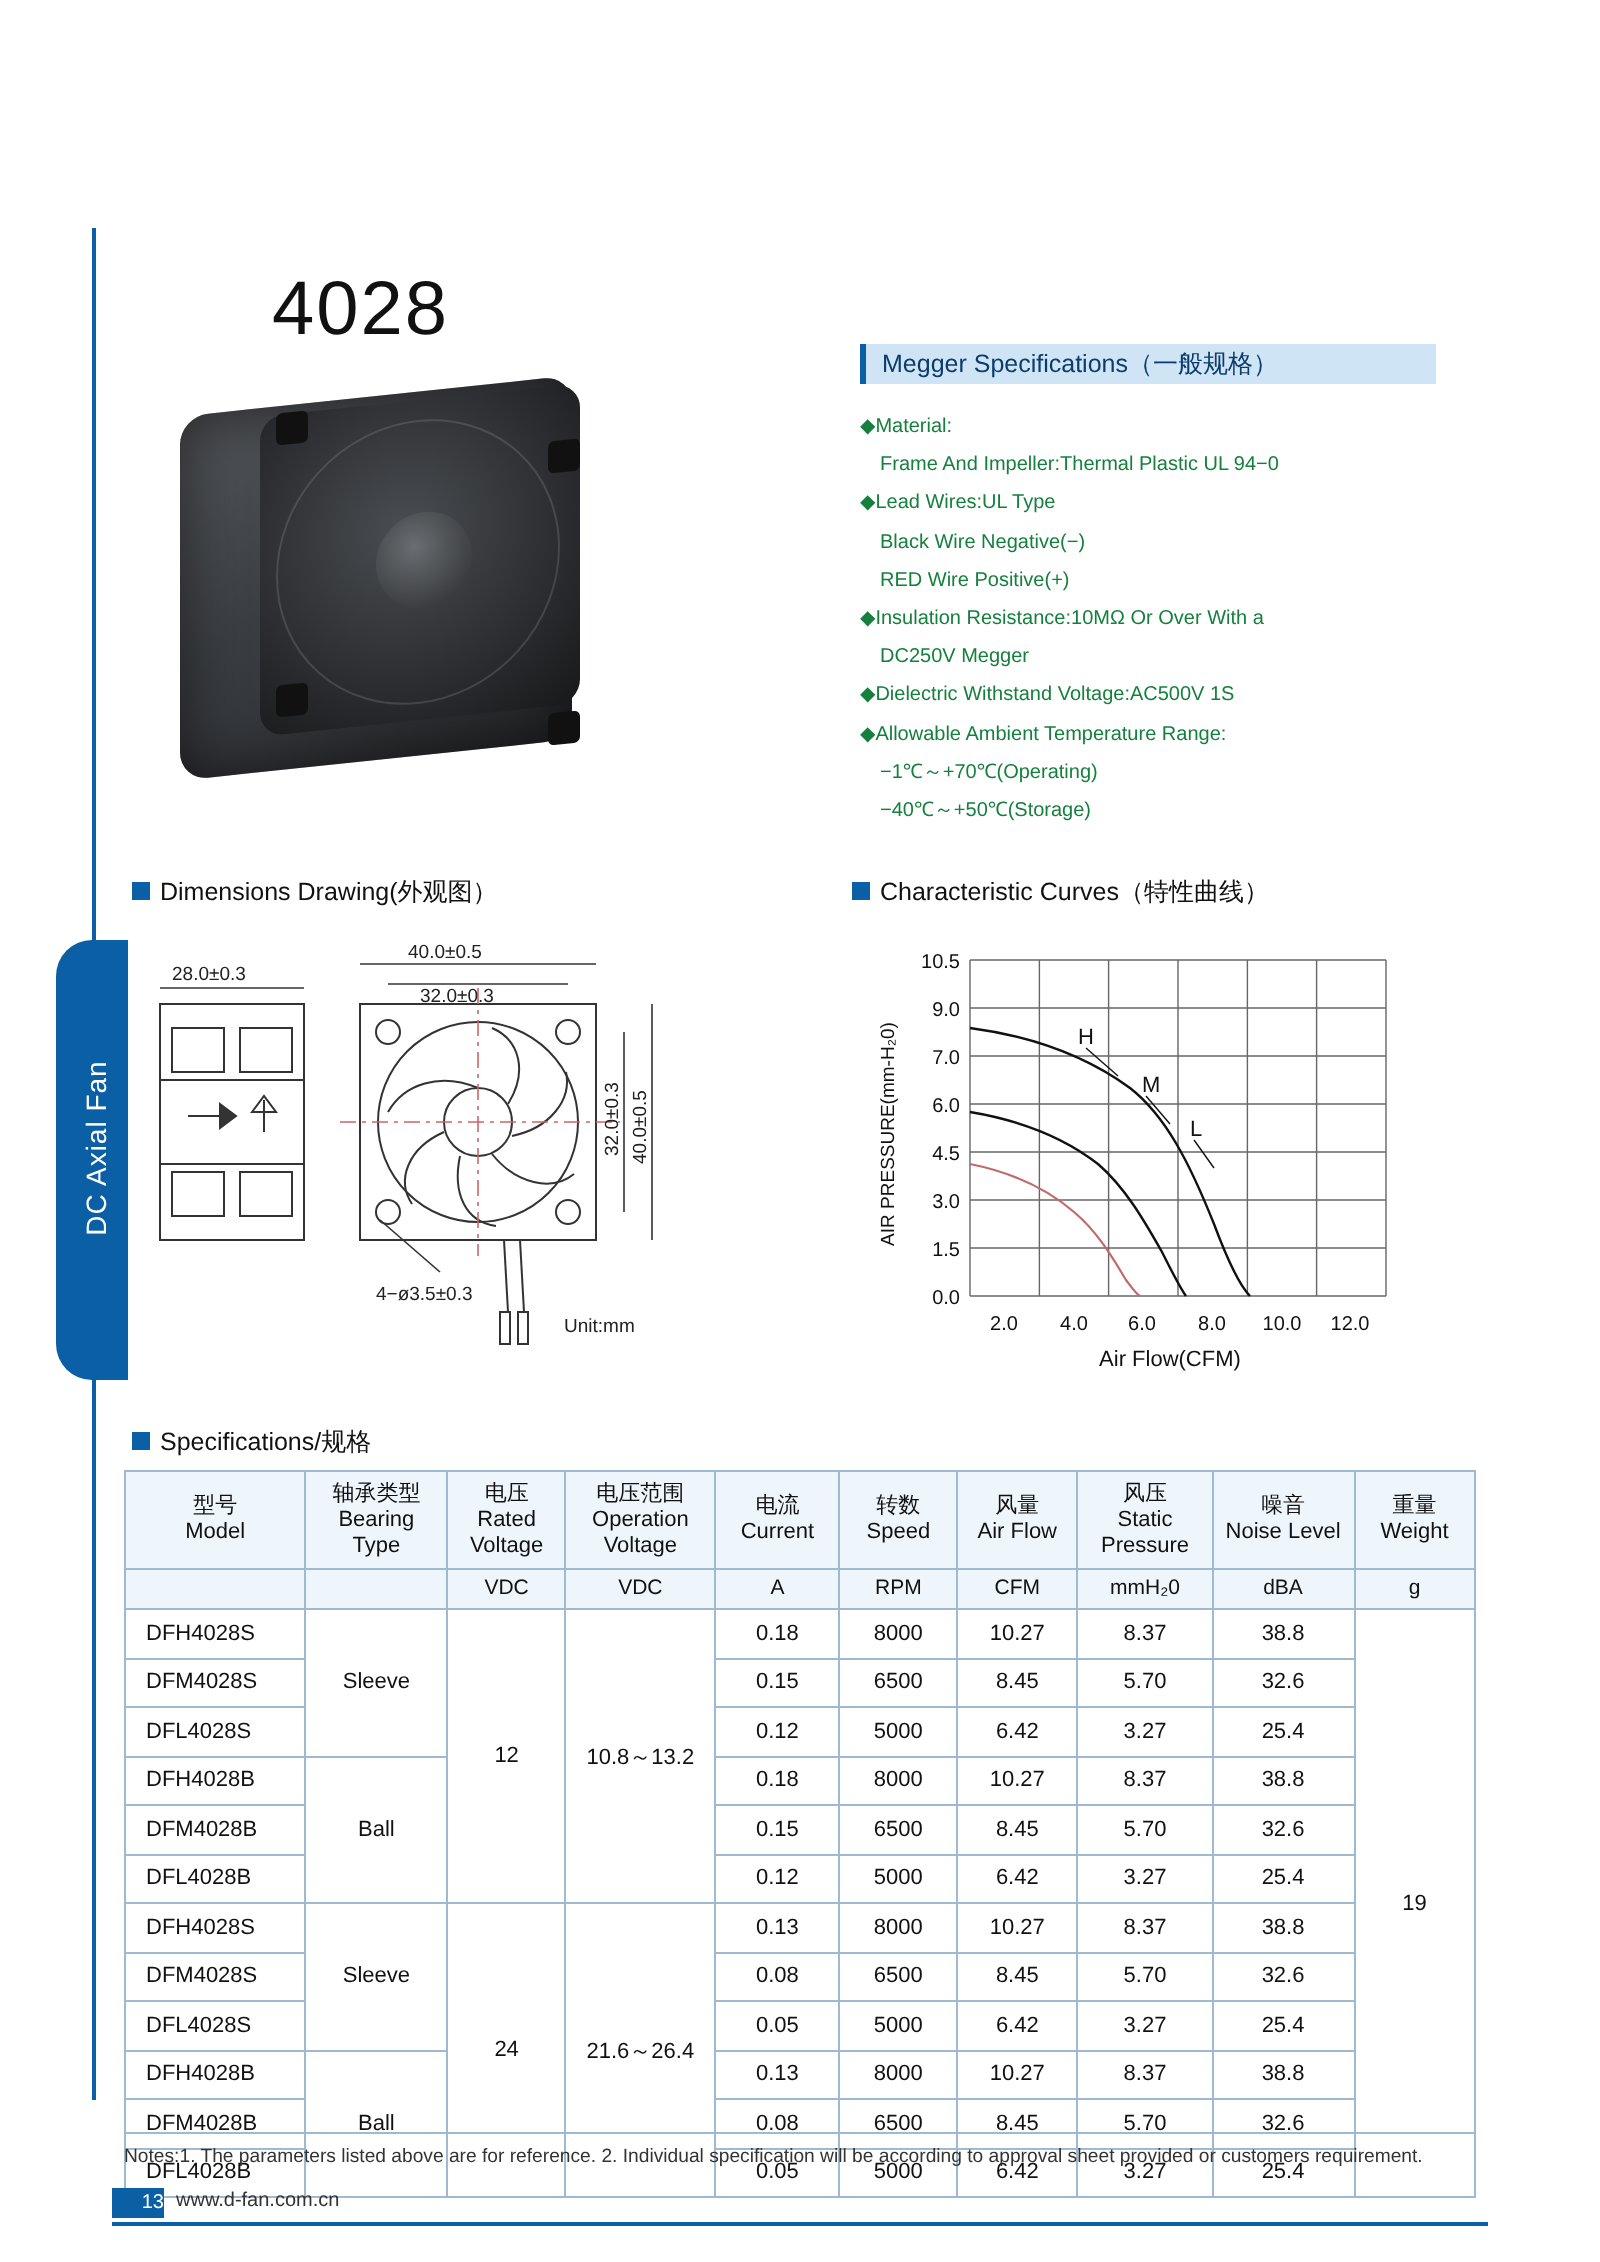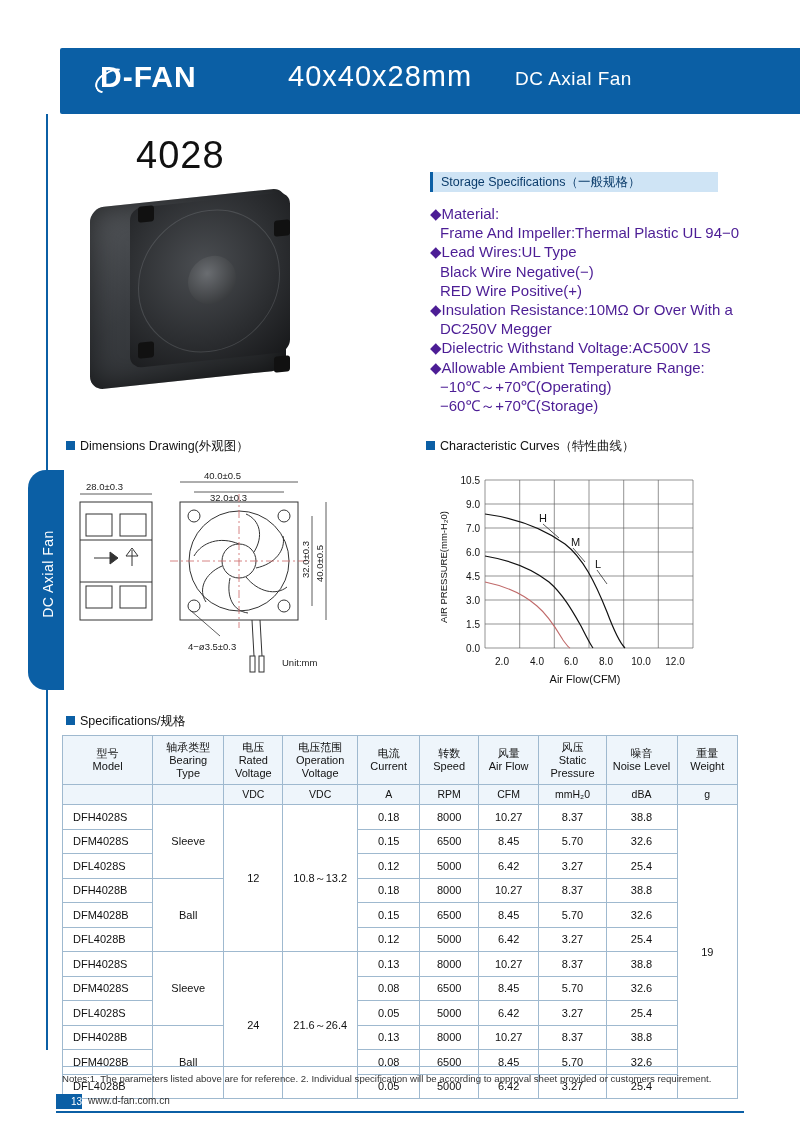--- a/index.html
+++ b/index.html
@@ -104,21 +104,21 @@
   .specbar{
     position:absolute;left:430px;top:172px;width:285px;height:20px;
     background:#cfe4f5;border-left:3px solid #0b5fa5;
   }
   .specbar span{
     position:absolute;left:8px;top:2px;font-size:12.5px;color:#0b3c6b;
   }
 
   .general-list{
     position:absolute;left:430px;top:204px;width:330px;
-    font-size:15px;line-height:19.2px;color:#4c1d95;
+    font-size:10px;line-height:19.2px;color:#15803d;
   }
   .general-list div{white-space:nowrap;}
   .ind{padding-left:10px;}
 
   
   .sqhead{
     position:absolute;font-size:12.5px;color:#111;
   }
   .sqhead:before{
     content:"";position:absolute;left:-14px;top:3px;width:9px;height:9px;background:#0b5fa5;
@@ -152,28 +152,20 @@
     color:#fff;font-size:10px;text-align:right;line-height:15px;
   }
   .siteurl{position:absolute;left:88px;top:1095px;font-size:10px;color:#333;}
   .footline{position:absolute;left:56px;top:1111px;width:688px;height:2px;background:#0b5fa5;}
 </style>
 </head>
 <body>
 
 <div class="page">
 
-  <div class="header">
-    <div class="logo">
-      <span class="swoosh"></span>
-      <span>D-FAN</span>
-    </div>
-    <div class="header-size">40x40x28mm</div>
-    <div class="header-sub">DC Axial Fan</div>
-  </div>
 
   <div class="leftline"></div>
   <div class="sidetab">
     <span>DC Axial Fan</span>
   </div>
   <div class="leftline2"></div>
 
   <div class="model-no">4028</div>
 
   <div class="fanphoto">
@@ -181,34 +173,34 @@
     <div class="fan-face"></div>
     <div class="blade"></div>
     <div class="fan-hub"></div>
     <div class="fan-hole" style="left:60px;top:16px;"></div>
     <div class="fan-hole" style="left:196px;top:30px;"></div>
     <div class="fan-hole" style="left:60px;top:152px;"></div>
     <div class="fan-hole" style="left:196px;top:166px;"></div>
   </div>
 
   <div class="specbar">
-    <span>Storage Specifications（一般规格）</span>
+    <span>Megger Specifications（一般规格）</span>
   </div>
   <div class="general-list">
     <div>◆Material:</div>
     <div class="ind">Frame And Impeller:Thermal Plastic UL 94−0</div>
     <div>◆Lead Wires:UL Type</div>
     <div class="ind">Black Wire Negative(−)</div>
     <div class="ind">RED Wire Positive(+)</div>
     <div>◆Insulation Resistance:10MΩ Or Over With a</div>
     <div class="ind">DC250V Megger</div>
     <div>◆Dielectric Withstand Voltage:AC500V 1S</div>
     <div>◆Allowable Ambient Temperature Range:</div>
-    <div class="ind">−10℃～+70℃(Operating)</div>
-    <div class="ind">−60℃～+70℃(Storage)</div>
+    <div class="ind">−1℃～+70℃(Operating)</div>
+    <div class="ind">−40℃～+50℃(Storage)</div>
   </div>
 
   <div class="sqhead" style="left:80px;top:438px;">Dimensions Drawing(外观图）</div>
   <div class="sqhead" style="left:440px;top:438px;">Characteristic Curves（特性曲线）</div>
   <div class="sqhead" style="left:80px;top:713px;">Specifications/规格</div>
 
   <div class="dimbox">
     <svg width="300" height="230" viewBox="0 0 300 230">
       <g stroke="#333" fill="none" stroke-width="1">
 

